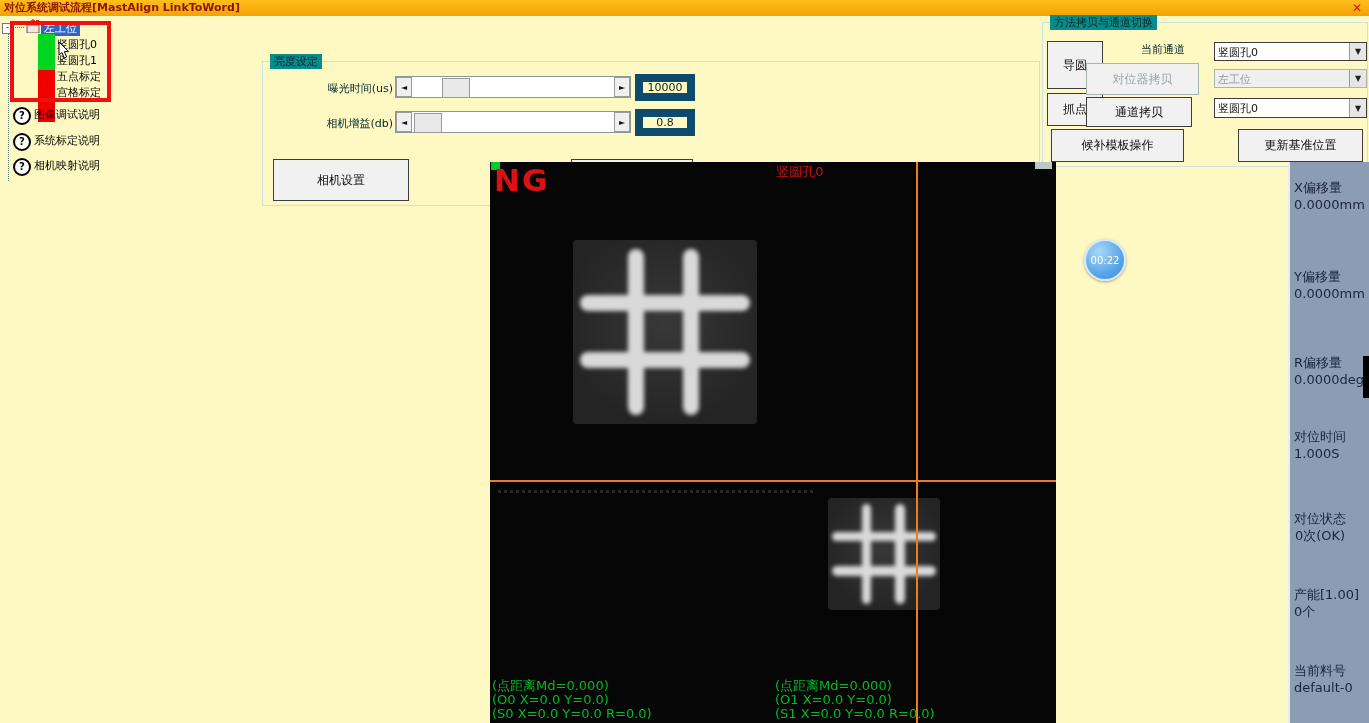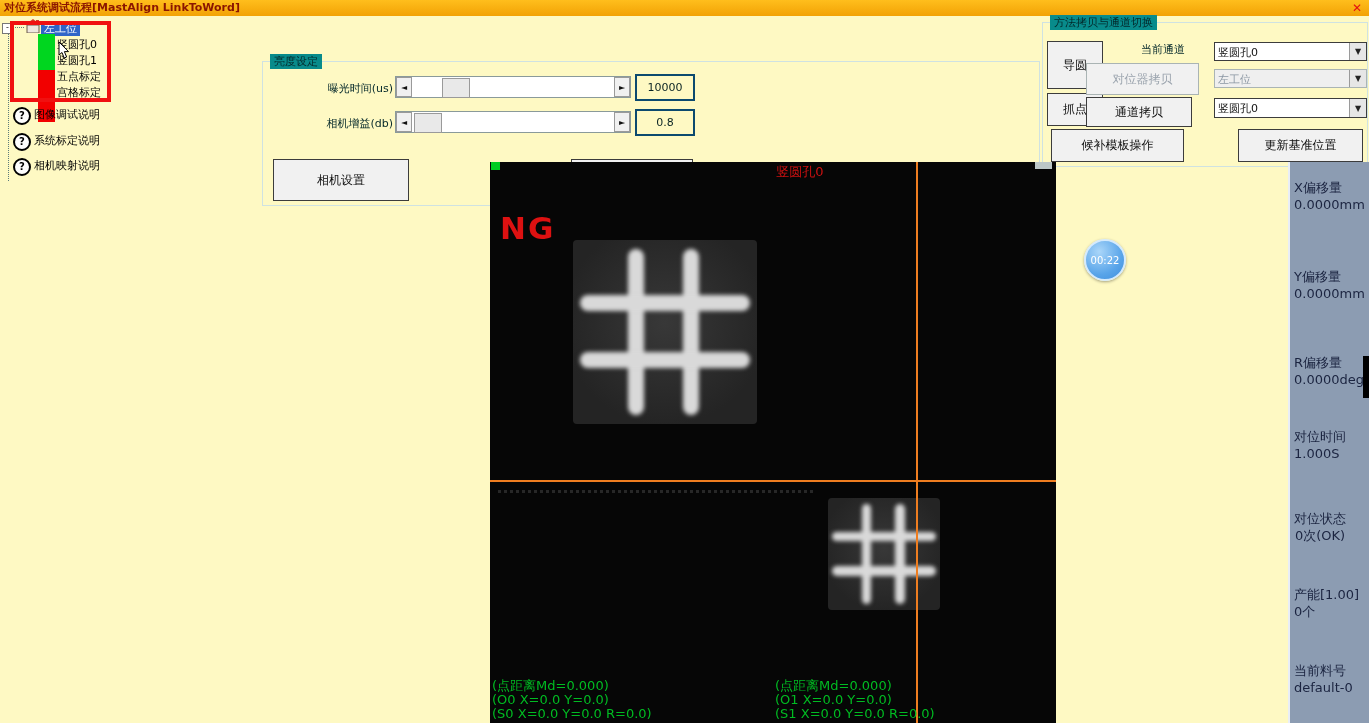--- a/index.html
+++ b/index.html
@@ -23,40 +23,40 @@
   .btn.disabled{color:#9aa3ad;border-color:#aab4b4;cursor:default;}
   .dd{position:absolute;background:#fff;border:1px solid #3c3c3c;display:flex;box-sizing:border-box;font-size:11px;color:#111;}
   .dd .txt{flex:1;padding:2px 3px;overflow:hidden;white-space:nowrap;}
   .dd .arrow{width:16px;background:#e6e6e6;border-left:1px solid #9a9a9a;display:flex;align-items:center;justify-content:center;font-size:8px;color:#222;}
   .dd.disabled{background:#efefef;color:#8b97a3;border-color:#aab4b4;}
   .scroll{position:absolute;height:22px;background:#fff;border:1px solid #8a9a9a;box-sizing:border-box;}
   .sarrow{position:absolute;top:0;width:16px;height:100%;background:#f0f0f0;border:1px solid #9a9a9a;
           box-sizing:border-box;display:flex;align-items:center;justify-content:center;font-size:8px;color:#111;cursor:pointer;}
   .sarrow.l{left:0;} .sarrow.r{right:0;}
   .thumb{position:absolute;top:1px;height:18px;width:26px;background:#e9e9e9;border:1px solid #9a9a9a;cursor:grab;}
-  .valbox{position:absolute;border:2px solid #0c4a6e;color:#0a2424;font-size:11px;
+  .valbox{position:absolute;border:8px solid #0c4a6e;color:#0a2424;font-size:11px;
           display:flex;align-items:center;justify-content:center;box-sizing:border-box;}
   .plabel{position:absolute;font-size:11px;color:#04282a;text-align:right;}
 
   
   .tree-panel{position:absolute;left:0;top:16px;width:262px;height:210px;font-size:11px;color:#000;}
   .tree-label{position:absolute;height:14px;line-height:14px;cursor:pointer;white-space:nowrap;}
   .root-label{background:#2f64c8;color:#fff;padding:0 3px;}
   .expander{position:absolute;width:9px;height:9px;background:#fff;border:1px solid #777;
             font-size:8px;line-height:7px;text-align:center;color:#222;cursor:pointer;}
   .statuscol{position:absolute;width:17px;}
   .helpicon{position:absolute;width:14px;height:14px;border:2px solid #000;border-radius:50%;background:#fdfdfd;
             font-size:10px;font-weight:bold;text-align:center;line-height:14px;color:#000;}
   .dotv{position:absolute;border-left:1px dotted #5c7c7c;width:0;}
   .doth{position:absolute;border-top:1px dotted #5c7c7c;height:0;}
   .annotation{position:absolute;left:10px;top:5px;width:101px;height:81px;border:4px solid #f01010;box-sizing:border-box;pointer-events:none;}
 
   
   .viewport{position:absolute;left:490px;top:162px;width:566px;height:561px;background:#060606;overflow:hidden;}
-  .ng{position:absolute;left:10px;top:0px;font-size:31px;font-weight:bold;color:#dd1111;letter-spacing:2px;margin-top:48px;}
+  .ng{position:absolute;left:4px;top:0px;font-size:31px;font-weight:bold;color:#dd1111;letter-spacing:2px;}
   .chlabel{position:absolute;left:255px;top:1px;width:110px;text-align:center;font-size:13px;color:#cc1111;}
   .vline{position:absolute;top:0;bottom:0;width:2px;background:#ee7d20;}
   .hline{position:absolute;left:0;right:0;height:2px;background:#ee7d20;}
   .fid{position:absolute;background:radial-gradient(circle at 50% 45%,#383838,#242424 75%);border-radius:4px;}
   .fb{position:absolute;background:#d9d9d9;border-radius:10px;filter:blur(2px);}
   .fb.v{top:5%;height:90%;width:8.5%;}
   .fb.h{left:4%;width:92%;height:8.5%;}
   .corner-green{position:absolute;left:1px;top:0;width:9px;height:8px;background:#00cc22;}
   .nub{position:absolute;left:545px;top:0;width:17px;height:7px;background:#bcc7c7;}
   .faintdots{position:absolute;left:8px;top:328px;width:315px;border-top:3px dotted #353535;opacity:.7;}

